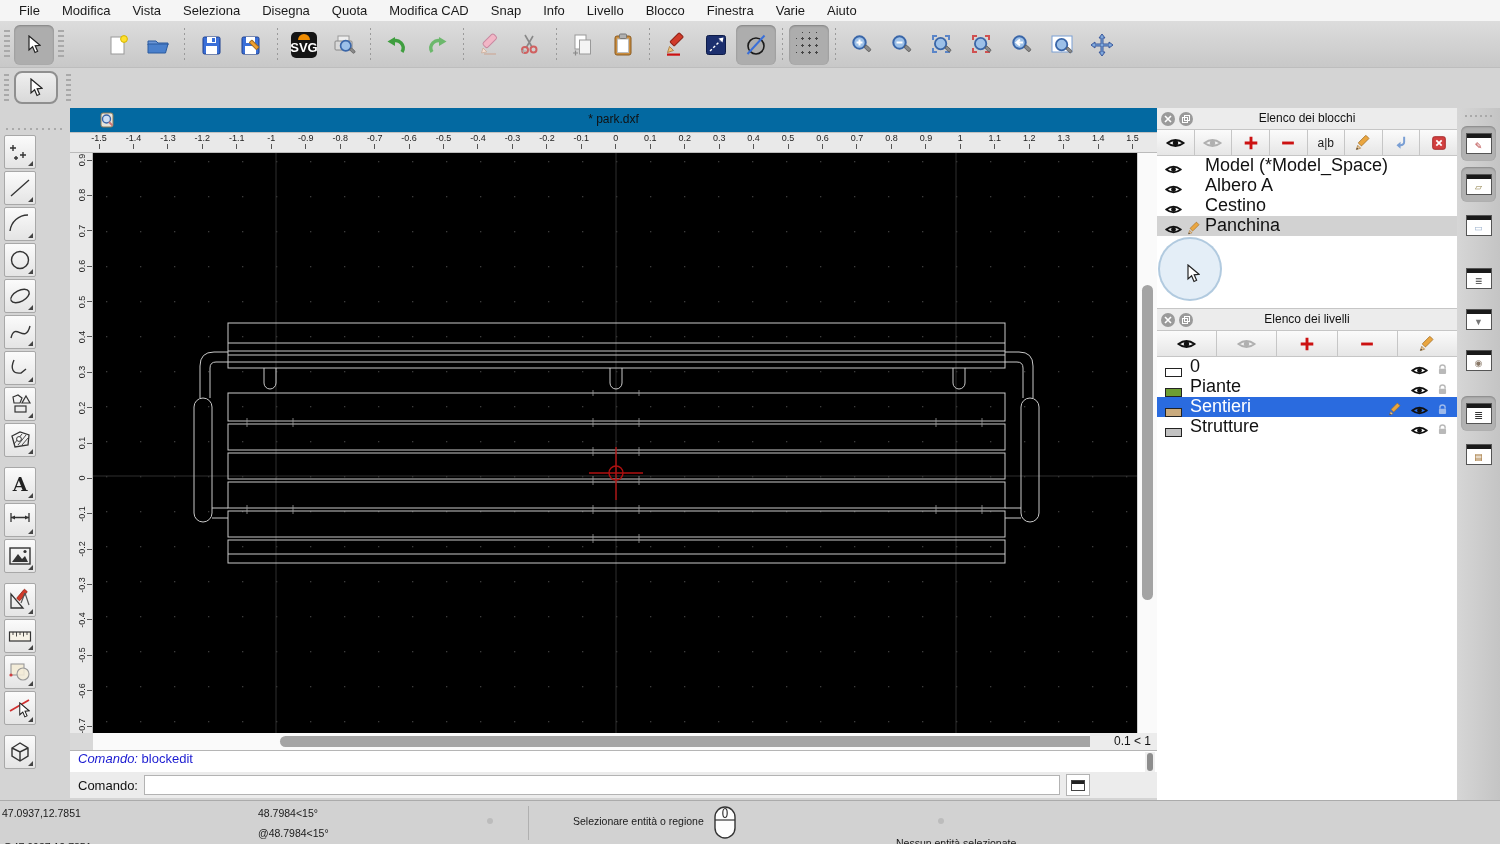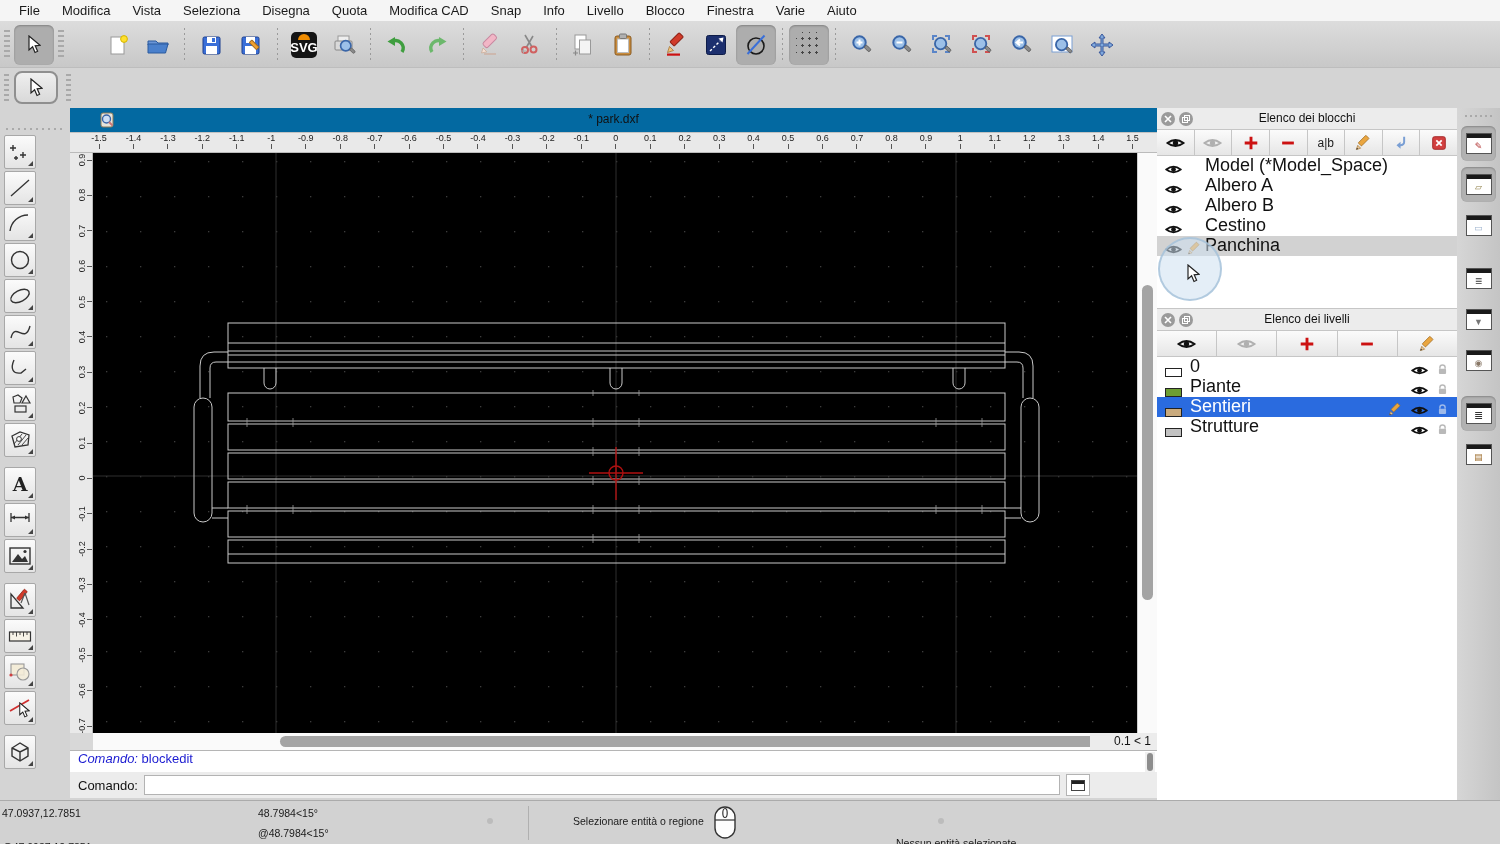--- a/index.html
+++ b/index.html
@@ -923,29 +923,20 @@
         <div class="list-row blk-row" data-state="normal" data-editing="false">
           <svg class="blk-eye" height="13" style="color:#111">
             <use href="#sym-eye"></use>
           </svg>
           <svg class="blk-pencil" height="15">
             <use href="#sym-pencil"></use>
           </svg>
           <span class="blk-name">Albero A</span>
         </div>
 
-        <div class="list-row blk-row" data-state="normal" data-editing="false">
-          <svg class="blk-eye" height="13" style="color:#111">
-            <use href="#sym-eye"></use>
-          </svg>
-          <svg class="blk-pencil" height="15">
-            <use href="#sym-pencil"></use>
-          </svg>
-          <span class="blk-name">Albero B</span>
-        </div>
 
         <div class="list-row blk-row" data-state="normal" data-editing="false">
           <svg class="blk-eye" height="13" style="color:#111">
             <use href="#sym-eye"></use>
           </svg>
           <svg class="blk-pencil" height="15">
             <use href="#sym-pencil"></use>
           </svg>
           <span class="blk-name">Cestino</span>
         </div>

